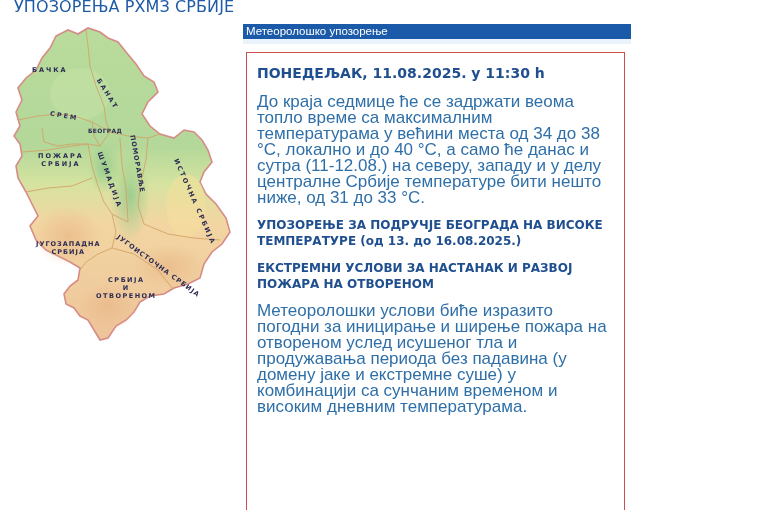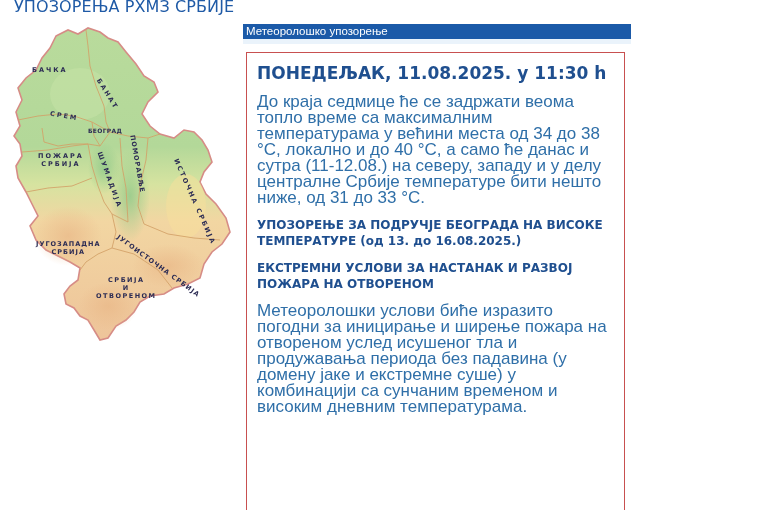--- a/index.html
+++ b/index.html
@@ -76,21 +76,21 @@
       width: 379px;
       height: 470px;
       border: 1.5px solid #c85050;
       border-bottom: none;
       box-sizing: border-box;
       padding: 10px 8px 0 10px;
     }
     .date-line {
       font-family: "DejaVu Sans", sans-serif;
       font-weight: bold;
-      font-size: 17px;
+      font-size: 14px;
       color: #1f4f8f;
       line-height: 16px;
       margin: 2px 0 13px 0;
     }
     .section-title {
       font-family: "DejaVu Sans", sans-serif;
       font-weight: bold;
       font-size: 12px;
       color: #1f4f8f;
       line-height: 16px;

